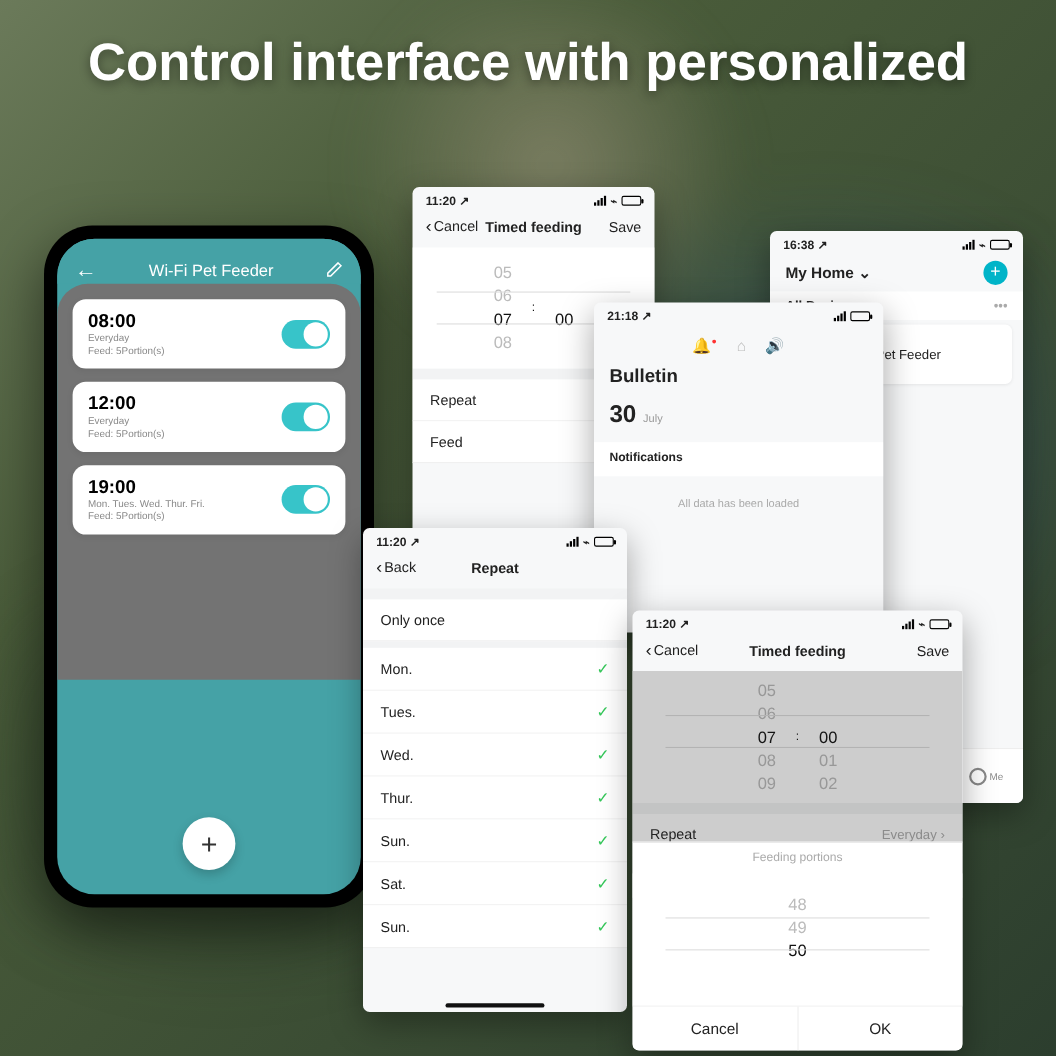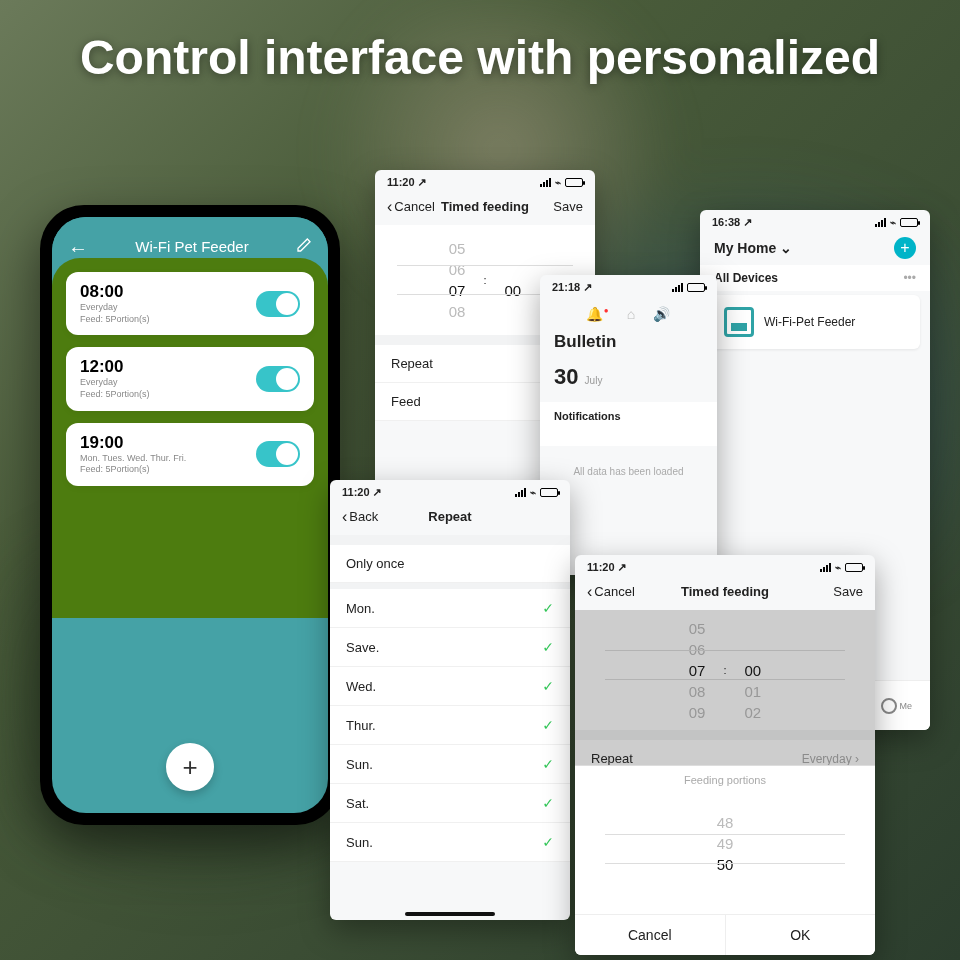--- a/index.html
+++ b/index.html
@@ -77,21 +77,21 @@
     width:110px; height:110px; border-radius:50%; background:#fff;
     display:flex; flex-direction:column; align-items:center; justify-content:center;
     box-shadow: 0 0 0 10px rgba(255,255,255,.18);
   }
   .bowl {
     width:44px; height:26px; border-radius: 0 0 22px 22px / 0 0 14px 14px;
     background:#6fb9bb; position:relative; margin-bottom:6px;
   }
   .bowl::before{content:"";position:absolute;left:6px;right:6px;top:-6px;height:12px;border-radius:50%;background:#a7d7d8;}
   .feed-lbl { font-size:10px; color:#45a2a6; font-weight:600; }
-  .p1-body { background:#4d7c0f; border-radius:28px 28px 0 0; padding:14px 14px 60px; height:360px; }
+  .p1-body { background:#737373; border-radius:28px 28px 0 0; padding:14px 14px 60px; height:360px; }
   .sched-card {
     background:#fff; border-radius:12px; padding:10px 14px; margin-bottom:12px;
     display:flex; justify-content:space-between; align-items:center;
     box-shadow: 0 2px 6px rgba(0,0,0,.06);
   }
   .sched-card .t { font-size:17px; font-weight:600; }
   .sched-card .sub { font-size:9px; color:#888; line-height:1.3; }
   .toggle { width:44px; height:26px; border-radius:13px; background:#37c4c9; position:relative; }
   .toggle::after{content:"";position:absolute;right:2px;top:2px;width:22px;height:22px;border-radius:50%;background:#fff;}
   .add-btn {
@@ -106,21 +106,21 @@
   .picker .col .sel { color:#111; font-weight:500; }
   .picker .lines { position:absolute; left:10%; right:10%; top:40px; height:30px; border-top:1px solid #ddd; border-bottom:1px solid #ddd; pointer-events:none; }
 
   
   .bul-head { padding: 6px 14px 8px; }
   .bul-head .icons { display:flex; justify-content:center; gap:18px; margin:4px 0 10px; color:#bbb; font-size:14px;}
   .bul-head h3 { font-size:17px; font-weight:700; }
   .bul-date { font-size:22px; font-weight:700; padding:4px 14px; }
   .bul-date small { font-size:10px; font-weight:400; color:#999; }
   .notif { background:#fff; margin:8px 0 0; padding:8px 14px; font-size:9px; color:#777; }
-  .notif b { color:#222; font-size:11px; display:block; margin-bottom:16px; }
+  .notif b { color:#222; font-size:11px; display:block; margin-bottom:3px; }
   .loaded { text-align:center; font-size:10px; color:#aaa; padding:20px 0; }
 
   
   .home-head { padding:6px 14px; display:flex; justify-content:space-between; align-items:center; }
   .home-head b { font-size:14px; }
   .plus-btn { width:22px;height:22px;border-radius:50%;background:#00b4c8;color:#fff;display:flex;align-items:center;justify-content:center;font-size:16px;}
   .device-row { display:flex; align-items:center; gap:10px; background:#fff; padding:12px 14px; margin:4px 10px; border-radius:6px; font-size:12px; box-shadow:0 1px 3px rgba(0,0,0,.08);}
   .device-icon { width:30px;height:30px;border:3px solid #2fa3a6;border-radius:4px;background:#fff;position:relative;}
   .device-icon::after{content:"";position:absolute;left:4px;right:4px;bottom:3px;height:8px;background:#2fa3a6;}
   .tabbar { position:absolute; bottom:0; left:0; right:0; height:50px; background:#fff; border-top:1px solid #eee; display:flex; justify-content:flex-end; align-items:center; padding:0 18px; font-size:9px; color:#888;}
@@ -135,21 +135,21 @@
   .sheet-actions { display:flex; border-top:1px solid #eee; }
   .sheet-actions div { flex:1; text-align:center; padding:12px 0; font-size:14px; }
   .sheet-actions div:first-child{border-right:1px solid #eee;}
 
   .green-check { color:#34c759; font-size:14px; }
   .gray-sm { color:#aaa; font-size:12px; }
 
   
   #s2 { left:375px; top:170px; width:220px; height:340px; }
   #s3 { left:330px; top:480px; width:240px; height:440px; }
-  #s4 { left:540px; top:275px; width:177px; height:300px; }
+  #s4 { left:540px; top:275px; width:263px; height:300px; }
   #s5 { left:700px; top:210px; width:230px; height:520px; }
   #s6 { left:575px; top:555px; width:300px; height:400px; }
 </style>
 </head>
 <body>
 
 <div class="stage">
   <div class="headline">Control interface with personalized</div>
 
   <div class="phone-frame">
@@ -328,21 +328,21 @@
     <div class="list-row">
       <span>Only once</span>
         <span></span>
     </div>
     <div class="hr" style="height:6px;"></div>
     <div class="list-row">
         <span>Mon.</span>
         <span class="green-check">✓</span>
       </div>
     <div class="list-row">
-        <span>Save.</span>
+        <span>Tues.</span>
         <span class="green-check">✓</span>
       </div>
     <div class="list-row">
         <span>Wed.</span>
         <span class="green-check">✓</span>
       </div>
     <div class="list-row">
         <span>Thur.</span>
         <span class="green-check">✓</span>
       </div>

